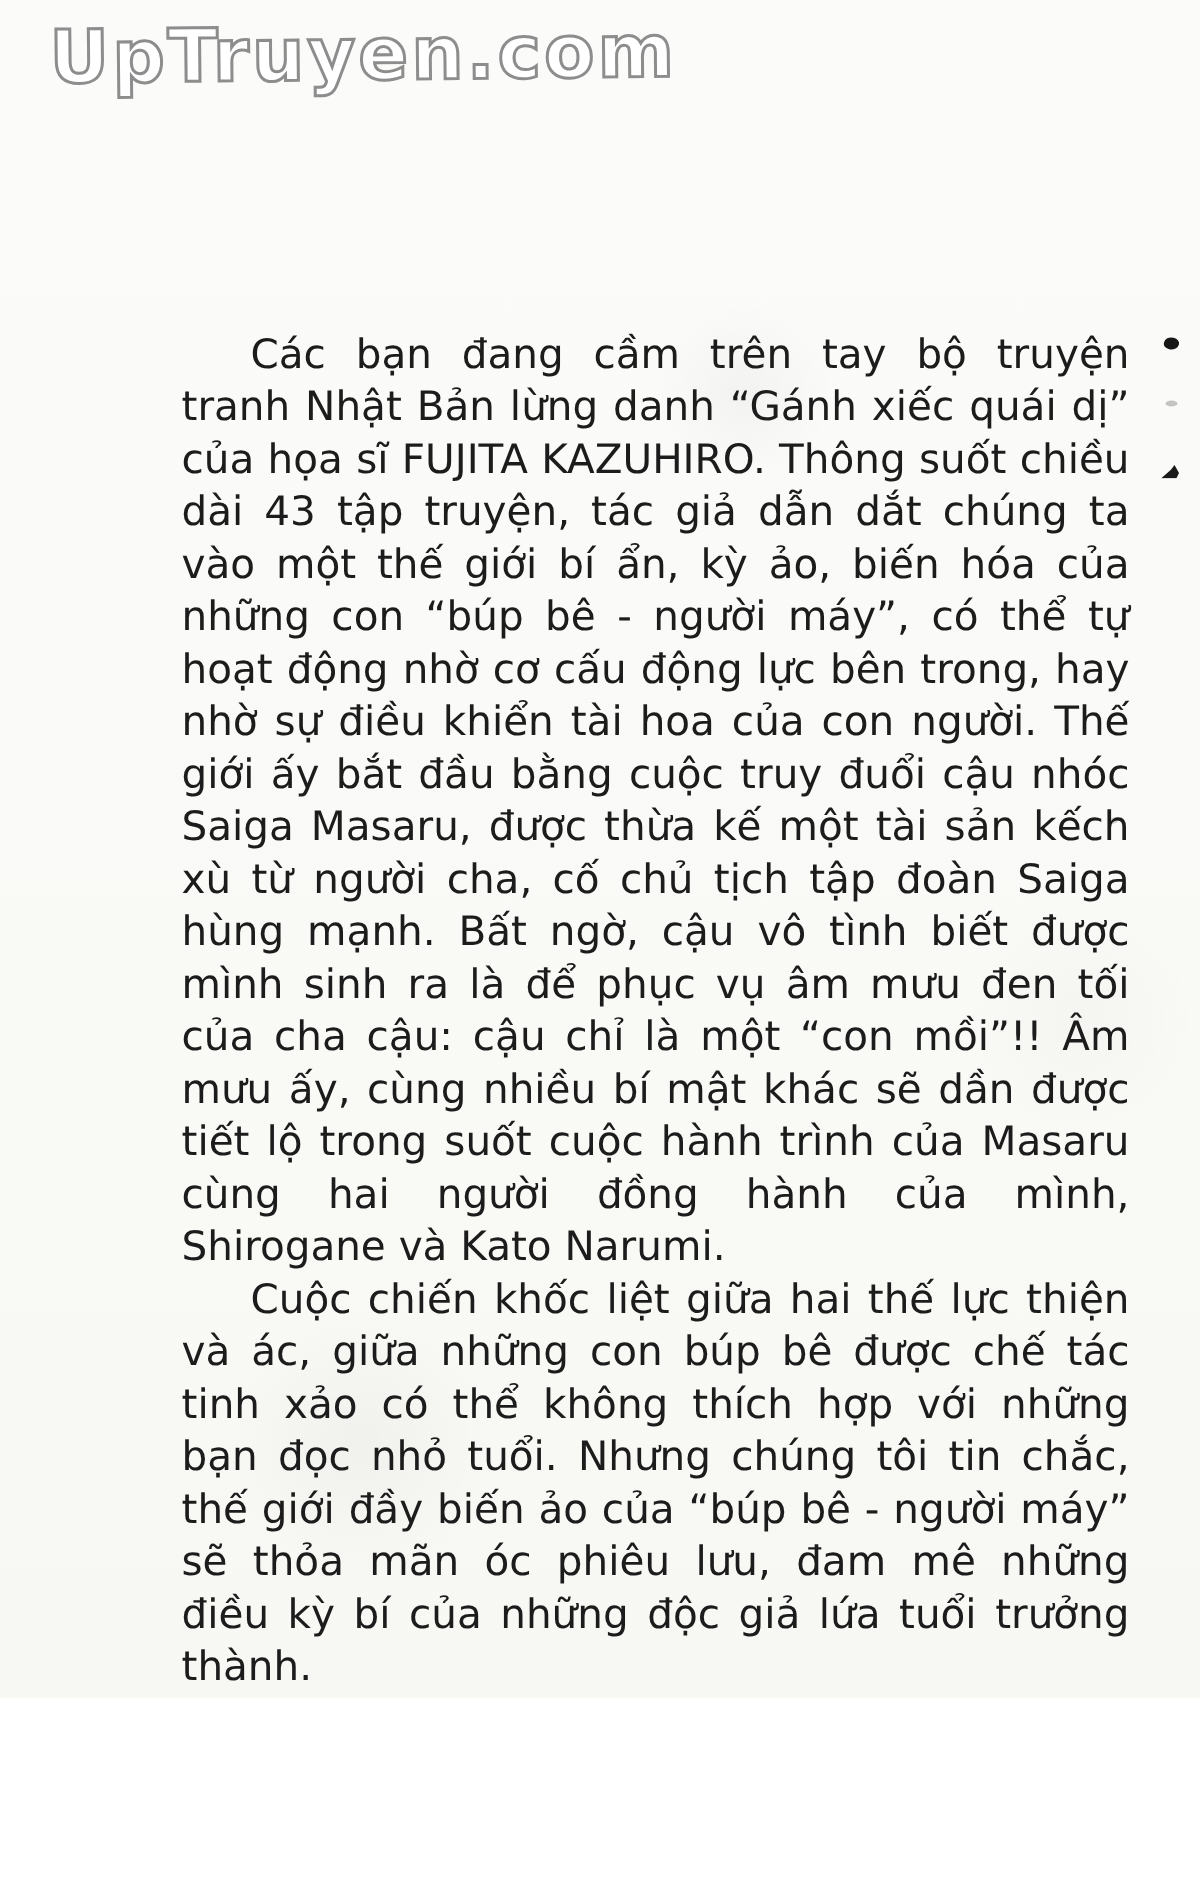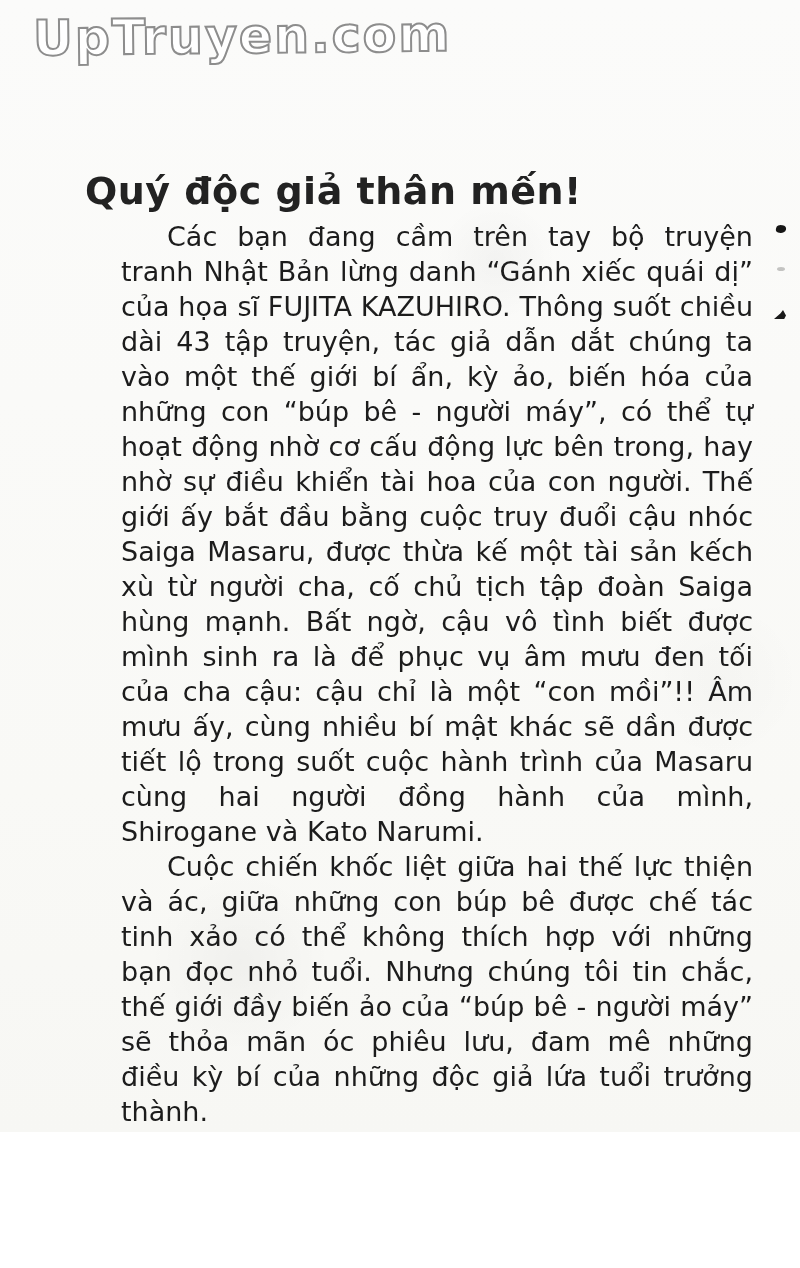--- a/index.html
+++ b/index.html
@@ -91,21 +91,20 @@
     transform: rotate(-20deg);
   }
 </style>
 </head>
 <body>
 
 <div class="page">
 
   <div class="watermark">UpTruyen.com</div>
 
-  <h1 class="page-title">Quý độc giả thân mến!</h1>
 
   <div class="body-text">
     <p>Các bạn đang cầm trên tay bộ truyện tranh Nhật Bản lừng danh “Gánh xiếc quái dị” của họa sĩ FUJITA KAZUHIRO. Thông suốt chiều dài 43 tập truyện, tác giả dẫn dắt chúng ta vào một thế giới bí ẩn, kỳ ảo, biến hóa của những con “búp bê - người máy”, có thể tự hoạt động nhờ cơ cấu động lực bên trong, hay nhờ sự điều khiển tài hoa của con người. Thế giới ấy bắt đầu bằng cuộc truy đuổi cậu nhóc Saiga Masaru, được thừa kế một tài sản kếch xù từ người cha, cố chủ tịch tập đoàn Saiga hùng mạnh. Bất ngờ, cậu vô tình biết được mình sinh ra là để phục vụ âm mưu đen tối của cha cậu: cậu chỉ là một “con mồi”!! Âm mưu ấy, cùng nhiều bí mật khác sẽ dần được tiết lộ trong suốt cuộc hành trình của Masaru cùng hai người đồng hành của mình, Shirogane và Kato Narumi.</p>
     <p>Cuộc chiến khốc liệt giữa hai thế lực thiện và ác, giữa những con búp bê được chế tác tinh xảo có thể không thích hợp với những bạn đọc nhỏ tuổi. Nhưng chúng tôi tin chắc, thế giới đầy biến ảo của “búp bê - người máy” sẽ thỏa mãn óc phiêu lưu, đam mê những điều kỳ bí của những độc giả lứa tuổi trưởng thành.</p>
 
   </div>
 
   <div class="artifact speck-1"></div>
   <div class="artifact speck-2"></div>
   <div class="artifact speck-3"></div>

